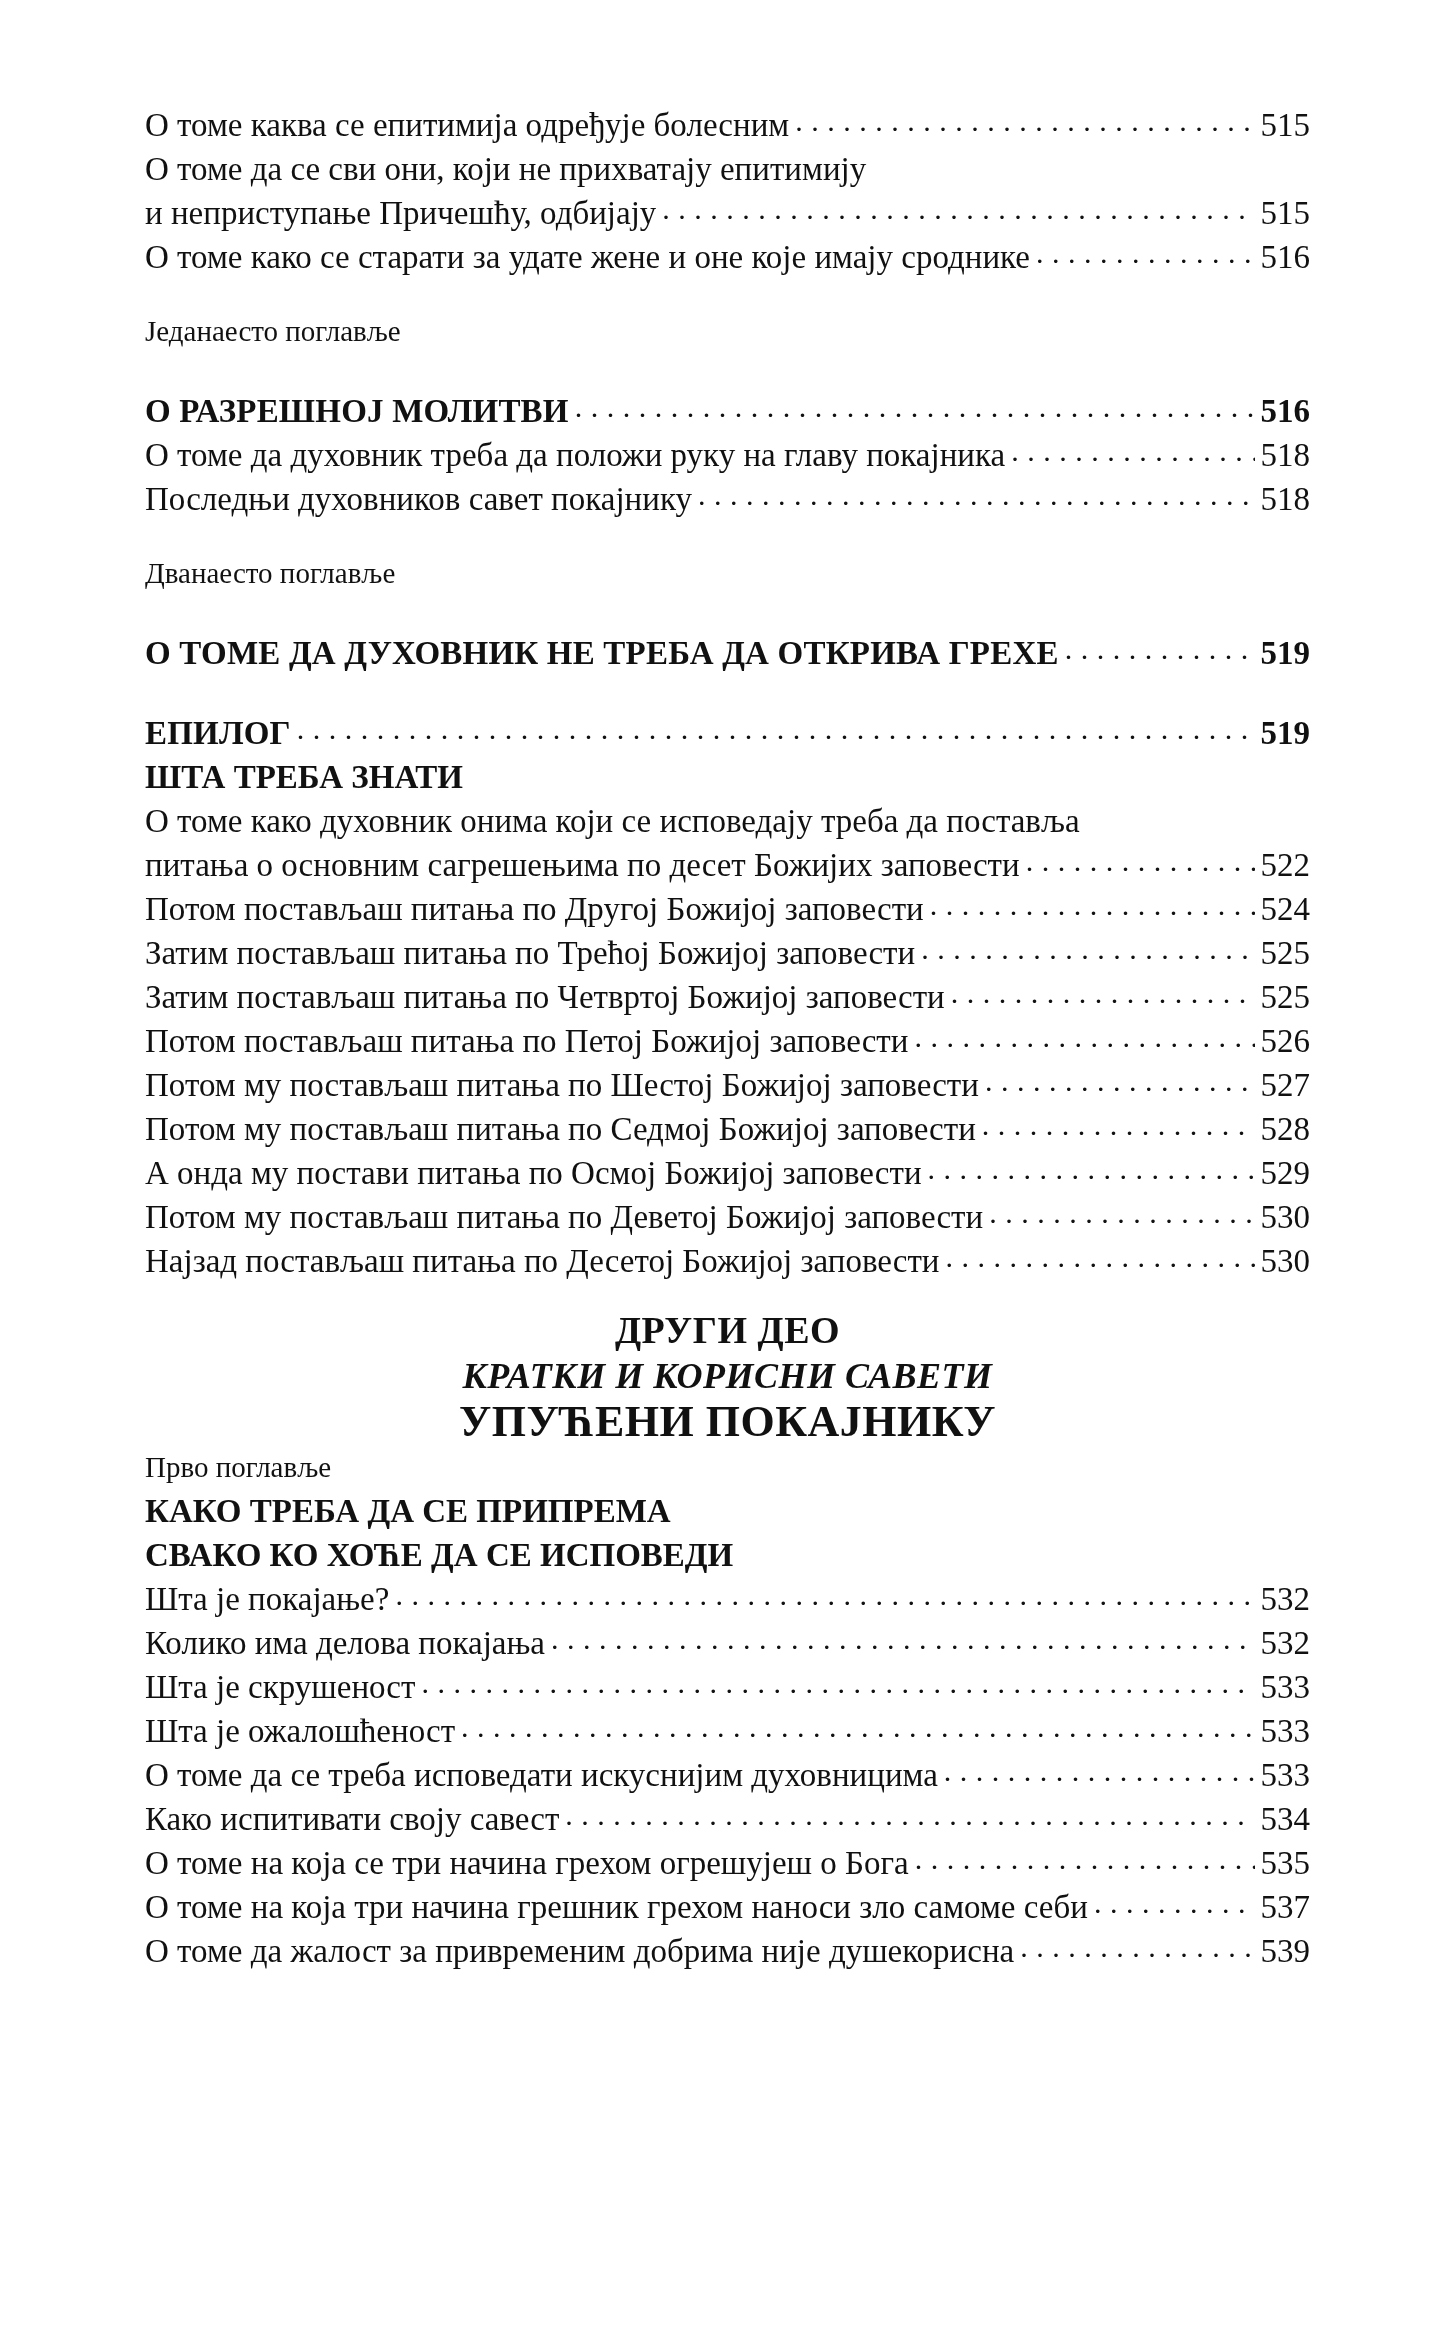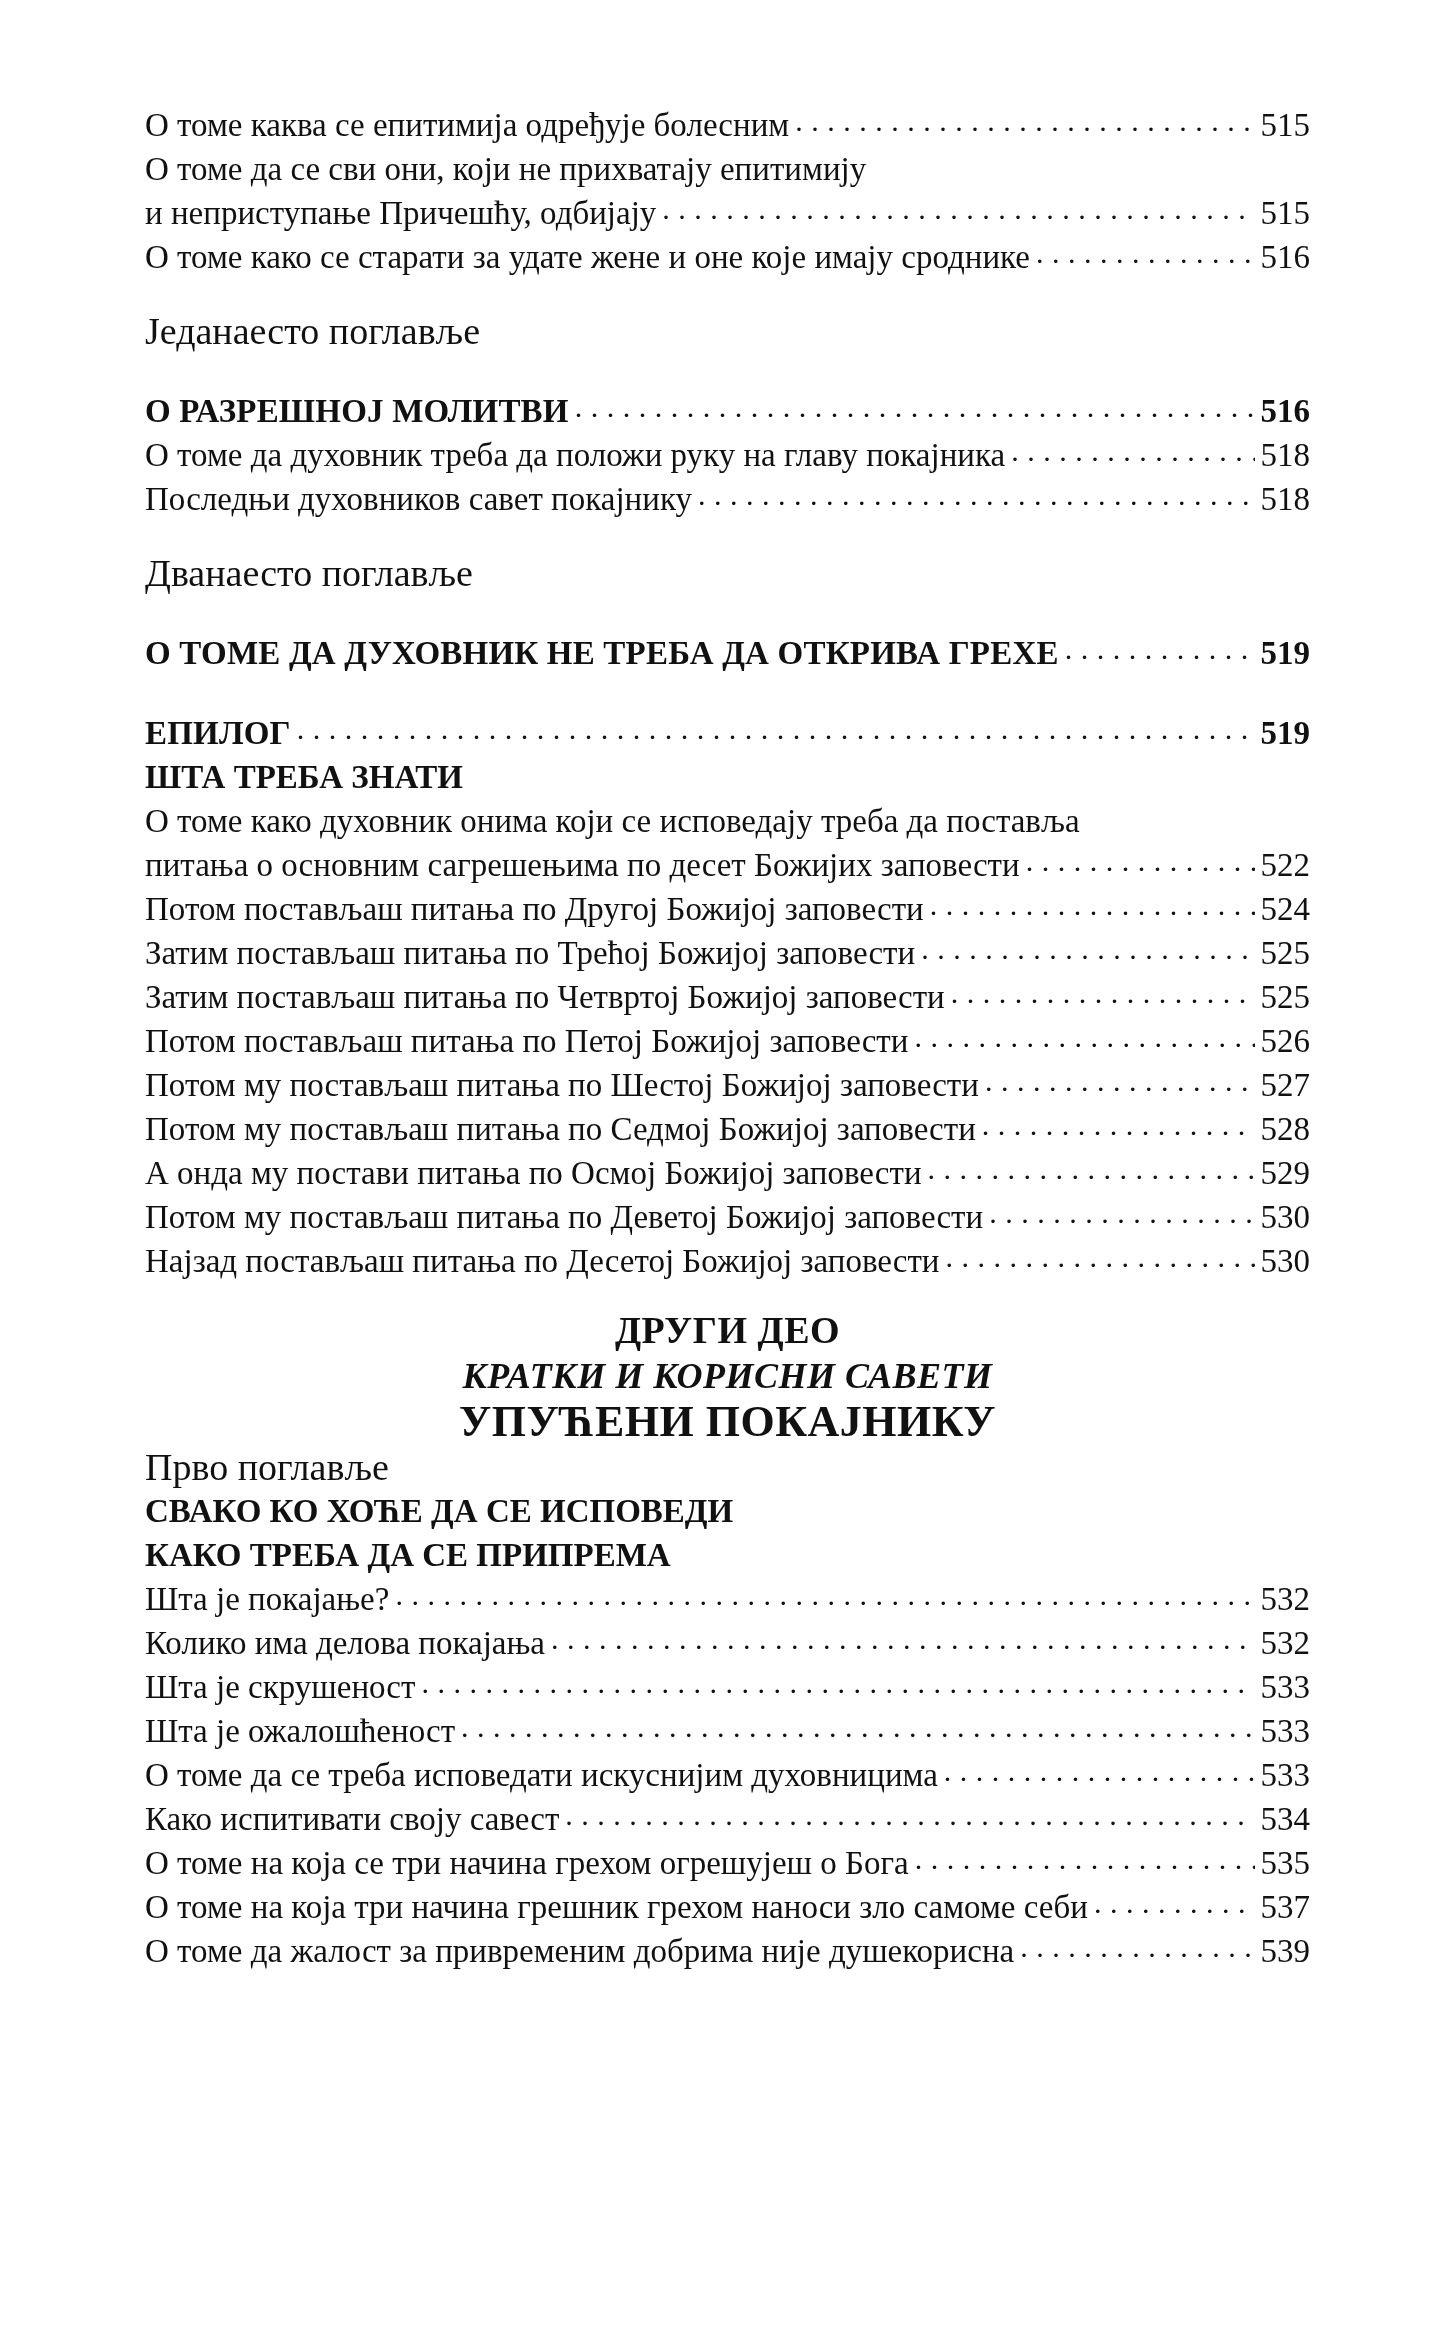--- a/index.html
+++ b/index.html
@@ -57,21 +57,21 @@
   .toc-page {
     flex: 0 0 auto;
     text-align: center;
     font-size: 33px;
     padding-left: 2px;
   }
   .toc-line.cont { display: block; }
 
   
   .chapter-label {
-    font-size: 38px;
+    font-size: 29px;
     line-height: 44px;
     white-space: nowrap;
   }
 
   
   .toc-line.bold .toc-title,
   .toc-line.bold .toc-page {
     font-weight: bold;
     margin-top: 36px;
   }
@@ -235,22 +235,22 @@
   <div class="gap-sm"></div>
 
   <div class="part-title">
     <div class="t1">ДРУГИ ДЕО</div>
     <div class="t2">КРАТКИ И КОРИСНИ САВЕТИ</div>
     <div class="t3">УПУЋЕНИ ПОКАЈНИКУ</div>
   </div>
 
   <div class="chapter-label">Прво поглавље</div>
 
+  <div class="section-head">КАКО ТРЕБА ДА СЕ ПРИПРЕМА</div>
   <div class="section-head">СВАКО КО ХОЋЕ ДА СЕ ИСПОВЕДИ</div>
-  <div class="section-head">КАКО ТРЕБА ДА СЕ ПРИПРЕМА</div>
 
   <div class="toc-line">
     <span class="toc-title">Шта је покајање?</span>
     <span class="toc-dots"></span>
     <span class="toc-page">532</span>
   </div>
 
   <div class="toc-line">
     <span class="toc-title">Колико има делова покајања</span>
     <span class="toc-dots"></span>

